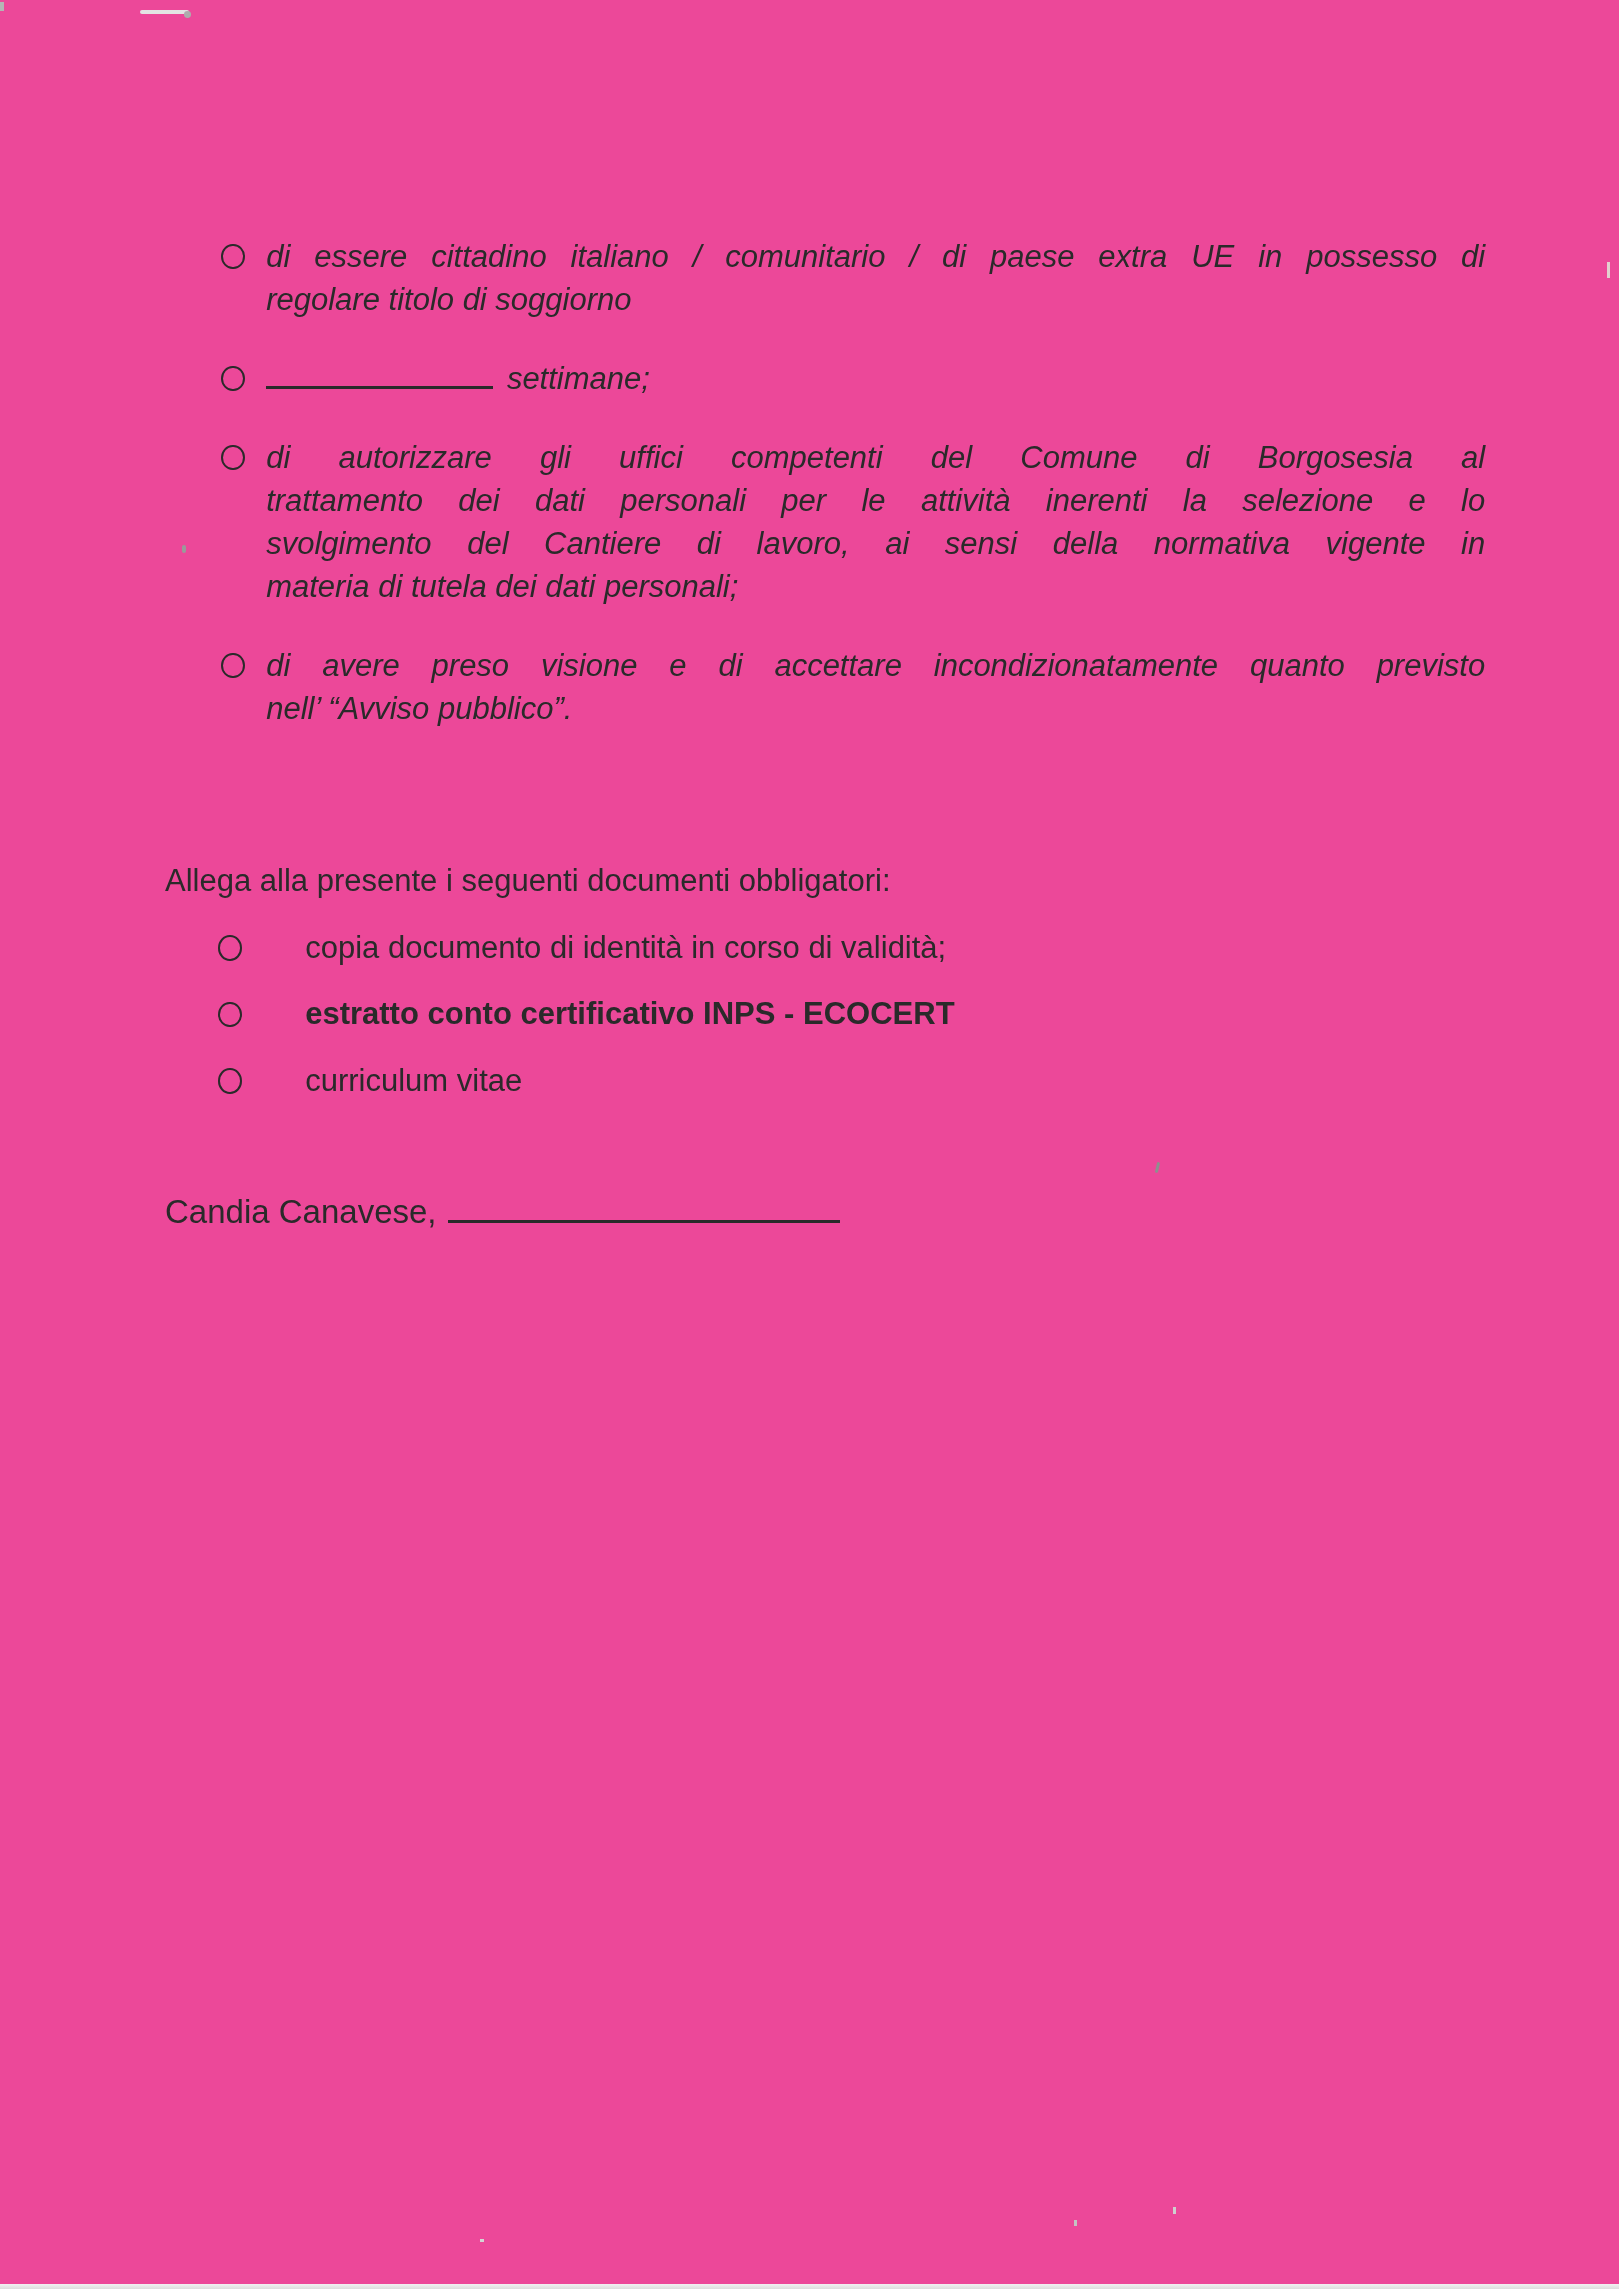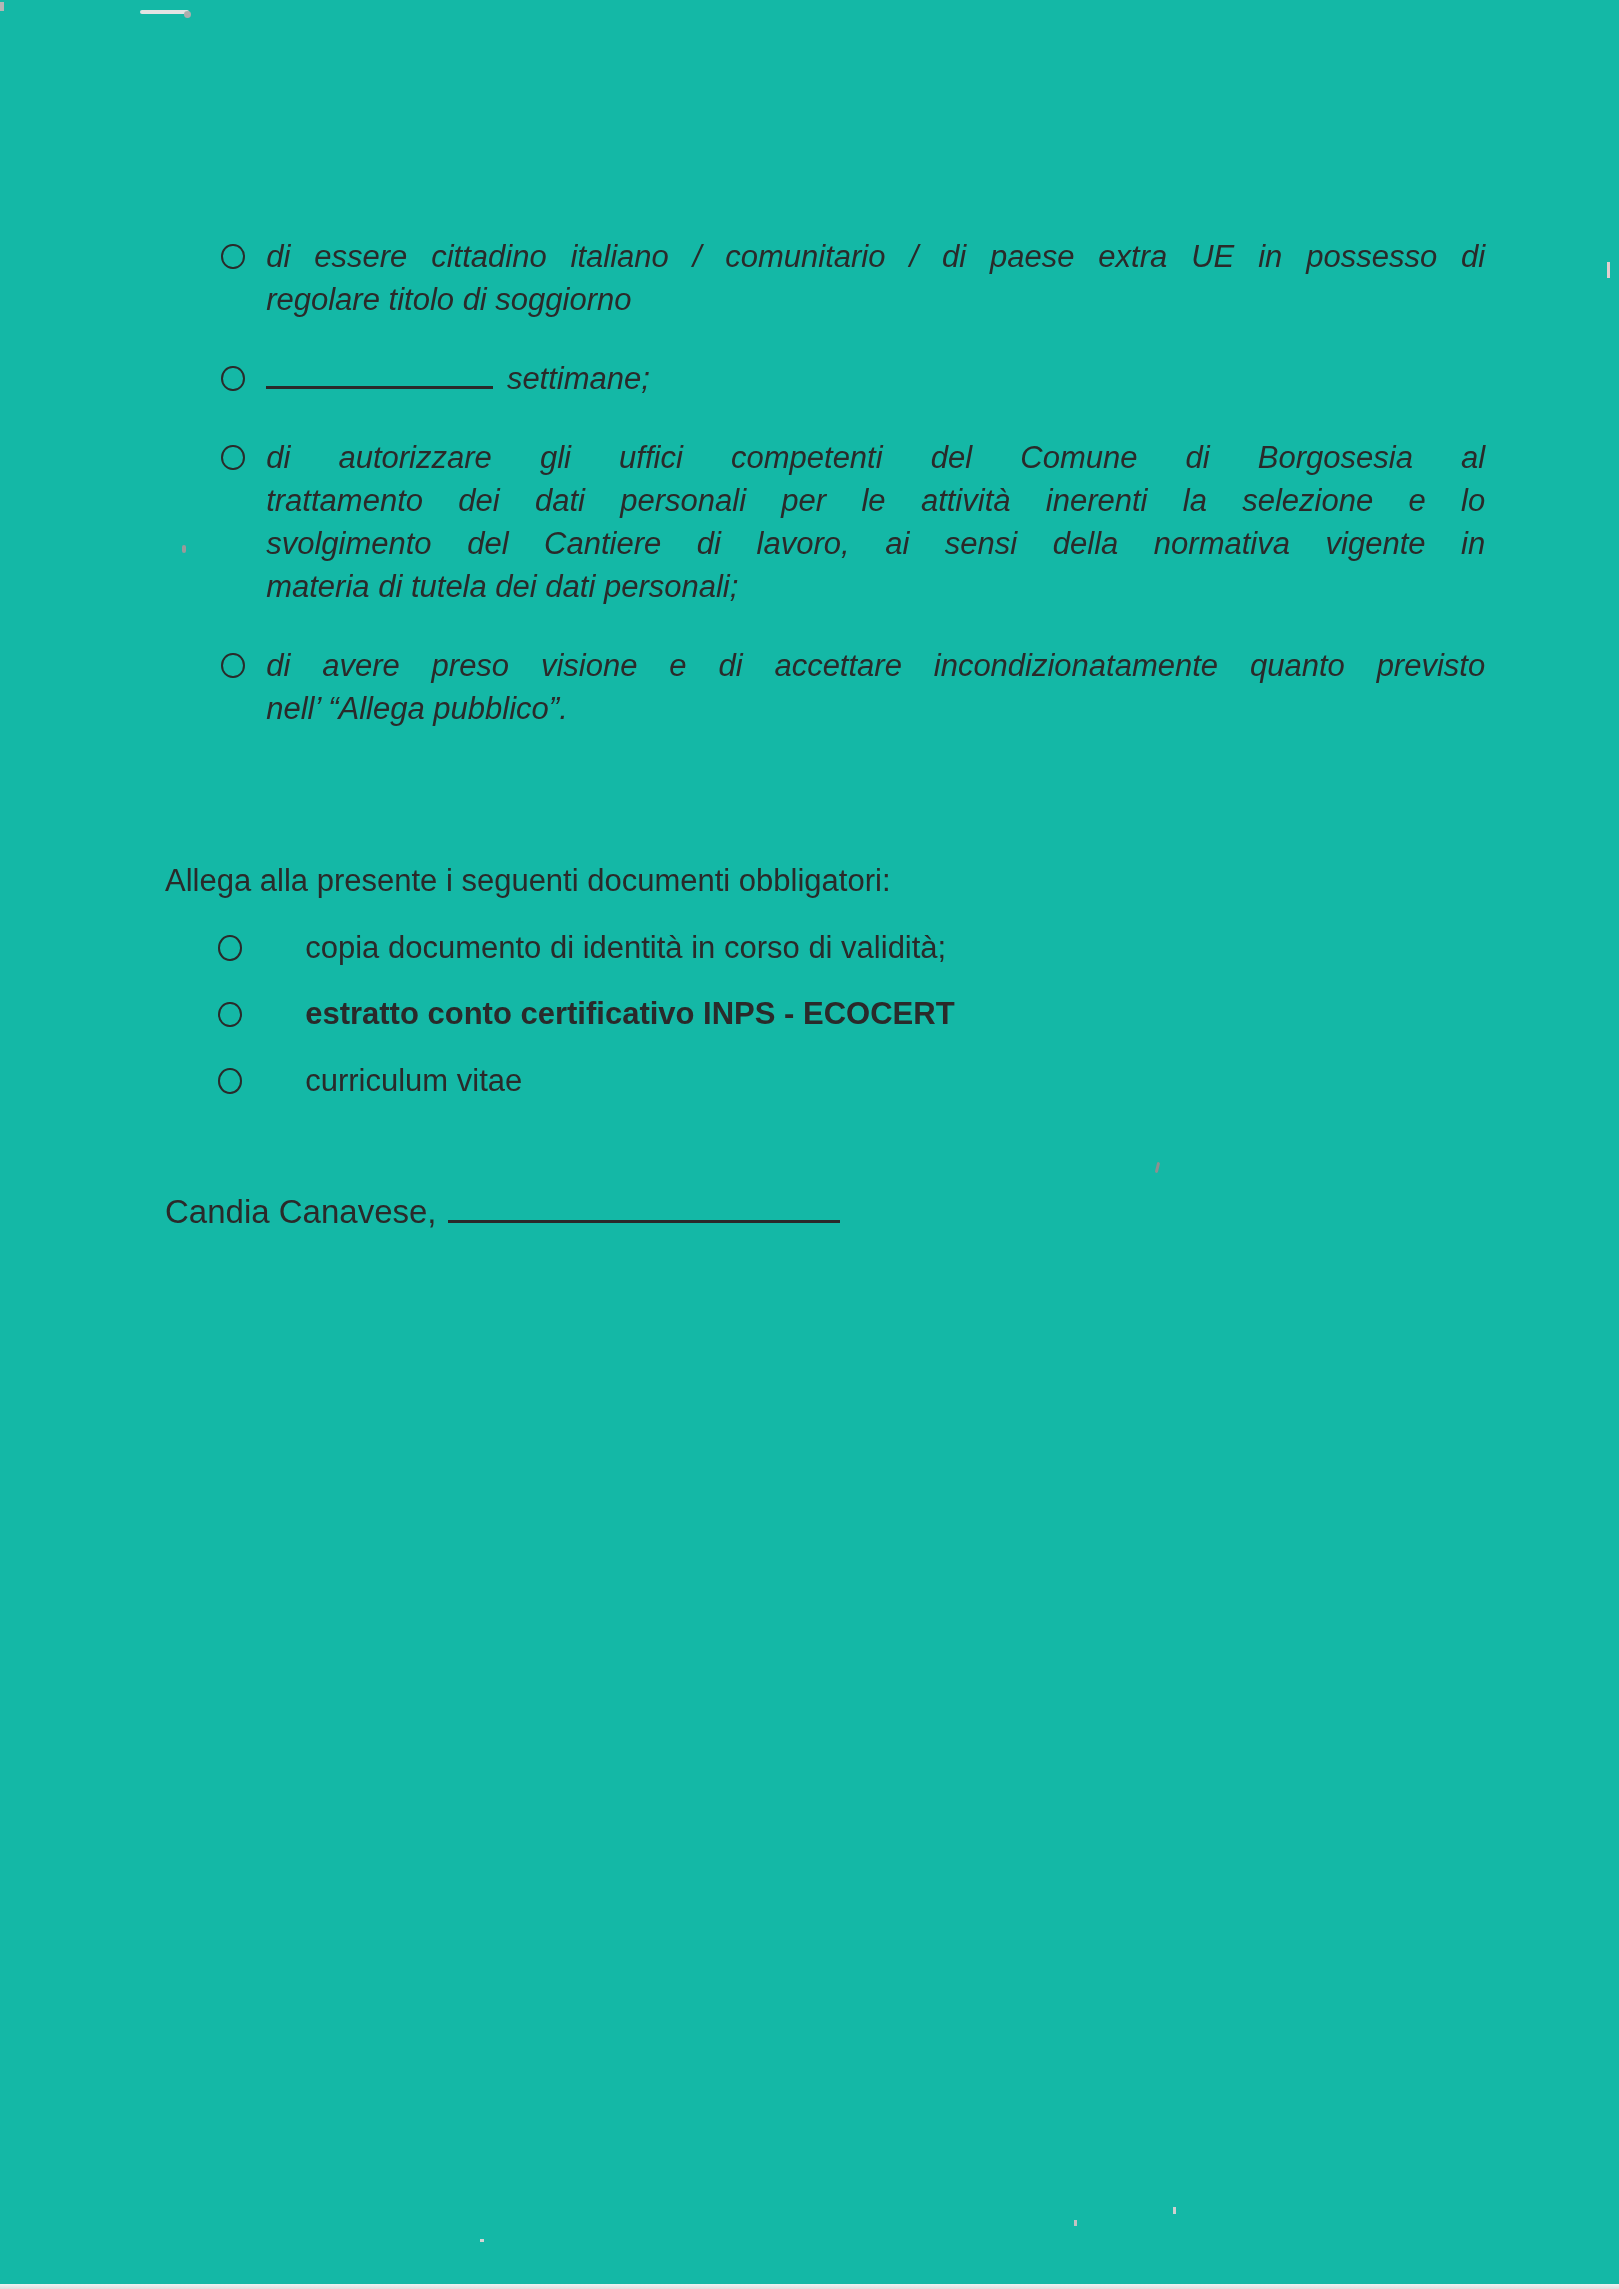--- a/index.html
+++ b/index.html
@@ -4,21 +4,21 @@
 <style>
   html, body {
     margin: 0;
     padding: 0;
     background: #ffffff;
   }
   .page {
     position: relative;
     width: 1619px;
     height: 2290px;
-    background: #14b8a6;
+    background: #ec4899;
     font-family: "Liberation Sans", sans-serif;
     color: #2a2a2a;
     overflow: hidden;
   }
 
   
   .decl-list {
     position: absolute;
     top: 235px;
     left: 221px;
@@ -170,21 +170,21 @@
         <div class="jl">trattamento dei dati personali per le attività inerenti la selezione e lo</div>
         <div class="jl">svolgimento del Cantiere di lavoro, ai sensi della normativa vigente in</div>
         <div class="ll">materia di tutela dei dati personali;</div>
       </div>
     </div>
 
     <div class="decl-item">
       <span class="bullet-circle"></span>
       <div class="decl-text">
         <div class="jl">di avere preso visione e di accettare incondizionatamente quanto previsto</div>
-        <div class="ll">nell’ “Allega pubblico”.</div>
+        <div class="ll">nell’ “Avviso pubblico”.</div>
       </div>
     </div>
 
   </section>
 
   <section class="attachments">
     <p class="attach-heading">Allega alla presente i seguenti documenti obbligatori:</p>
 
     <div class="attach-item">
       <span class="bullet-circle"></span>

